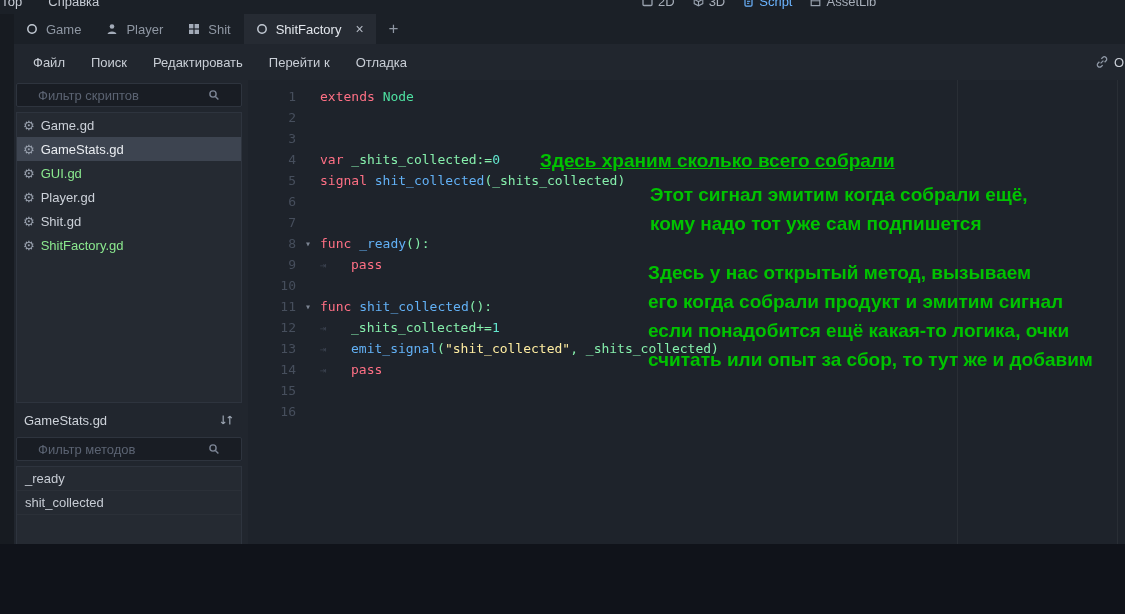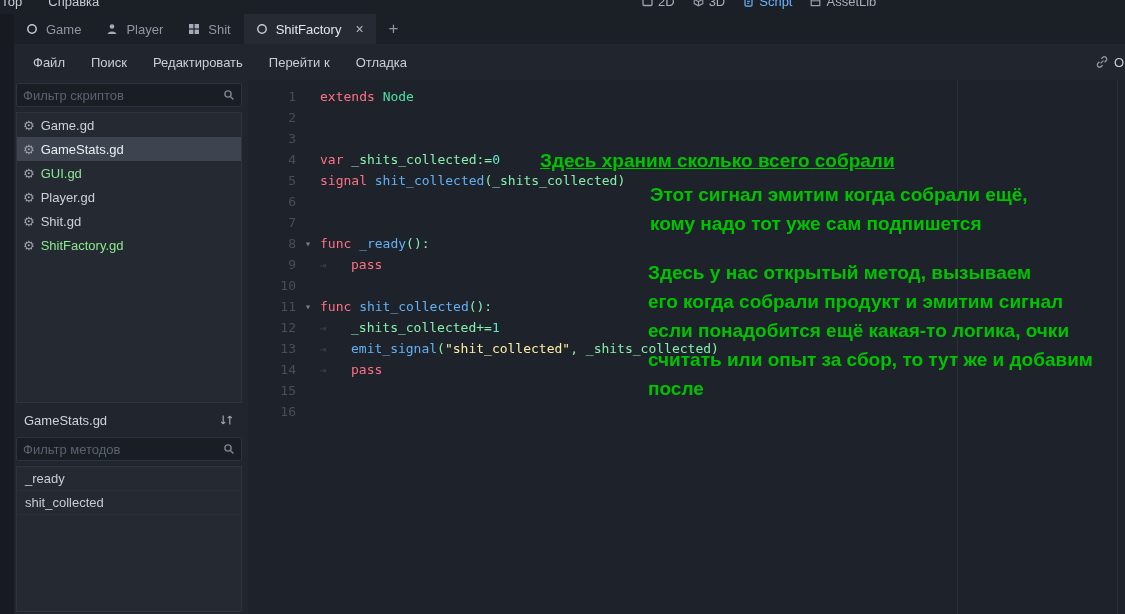--- a/index.html
+++ b/index.html
@@ -1,17 +1,17 @@
 <!DOCTYPE html>
 <html style="--c-keyword: #ff7085; --c-type: #4ee0a1; --c-function: #62b1f6; --c-string: #ffeda1; --c-number: #63e7cf; --c-annotation: #00c300; --c-edited_script: #8be98f;"><head>
 <meta charset="utf-8">
 <style>
   *{box-sizing:border-box}
   html,body{margin:0;padding:0;background:#10131a}
-  .app{position:relative;width:1125px;height:614px;background:#1b2027;overflow:hidden;
+  .app{position:relative;width:1125px;height:544px;background:#1b2027;overflow:hidden;
        font-family:"Liberation Sans","DejaVu Sans",sans-serif;color:#c9ced6}
 
   
   .topbar{position:absolute;left:0;top:0;width:1125px;height:14px;background:#1b2027;overflow:hidden;z-index:6}
   .topbar-inner{position:absolute;top:-12px;left:0;right:0;height:26px}
   .topbar-menus{position:absolute;left:2px;top:0;height:26px;display:flex;align-items:center;gap:26px;font-size:13px;color:#c6cbd4}
   .topbar-workspaces{position:absolute;left:642px;top:0;height:26px;display:flex;align-items:center;gap:18px}
   .tb-btn{display:flex;align-items:center;gap:5px;font-size:13px;color:#a7aeb9;cursor:default}
   .tb-btn.active{color:#6cb4ff}
   .icon-box{display:inline-flex;align-items:center;line-height:0}
@@ -29,21 +29,21 @@
   .script-editor{position:absolute;left:14px;top:44px;width:1111px;height:570px;background:#21262e}
   .menubar{position:absolute;left:0;top:0;right:0;height:36px;display:flex;align-items:center}
   .menu-items{display:flex;padding-left:6px}
   .menu-item{padding:0 13px;font-size:13px;color:#c9ced6}
   .menu-right{position:absolute;right:0;top:0;height:36px;display:flex;align-items:center;gap:5px}
   .menu-right-label{font-size:13px;color:#c9ced6;width:11px;overflow:hidden;white-space:nowrap}
 
   
   .left-panel{position:absolute;left:0;top:36px;width:230px;bottom:0}
   .filter-input{position:absolute;left:2px;width:226px;height:24px;background:#191d24;border:1px solid #2e343e;
-                border-radius:2px;display:flex;align-items:center;justify-content:space-between;padding:0 6px}
+                border-radius:2px;display:flex;align-items:center;justify-content:space-between;padding:0 21px}
   .filter-placeholder{font-size:13px;color:#5b6372}
   .filter-scripts{top:3px}
   .filter-methods{top:357px}
   .script-list{position:absolute;left:2px;top:32px;width:226px;height:291px;background:#252a32;border:1px solid #2e343e;overflow:hidden}
   .script-row{display:flex;align-items:center;gap:6px;height:24px;padding:0 6px;font-size:13px;color:#ccd1d9;white-space:nowrap}
   .script-row.selected{background:#3d4450;color:#eaedf1}
   .script-row.edited{color:var(--c-edited_script,#8be98f)}
   .gear-glyph{font-size:13px;color:#99a1ae;line-height:1}
   .current-script-row{position:absolute;left:2px;top:325px;width:226px;height:30px;display:flex;align-items:center;
                       justify-content:space-between;padding:0 8px;font-size:13px;color:#ced3da}
@@ -296,17 +296,16 @@
       </div>
       <div class="annotation" style="left: 650px; top: 180px;">
         <div>Этот сигнал эмитим когда собрали ещё,</div>
         <div>кому надо тот уже сам подпишется</div>
       </div>
       <div class="annotation" style="left: 648px; top: 258px;">
         <div>Здесь у нас открытый метод, вызываем</div>
         <div>его когда собрали продукт и эмитим сигнал</div>
         <div>если понадобится ещё какая-то логика, очки</div>
         <div>считать или опыт за сбор, то тут же и добавим</div>
-        <div>после</div>
       </div>
     </div>
 
 </div>
 
 </body></html>

